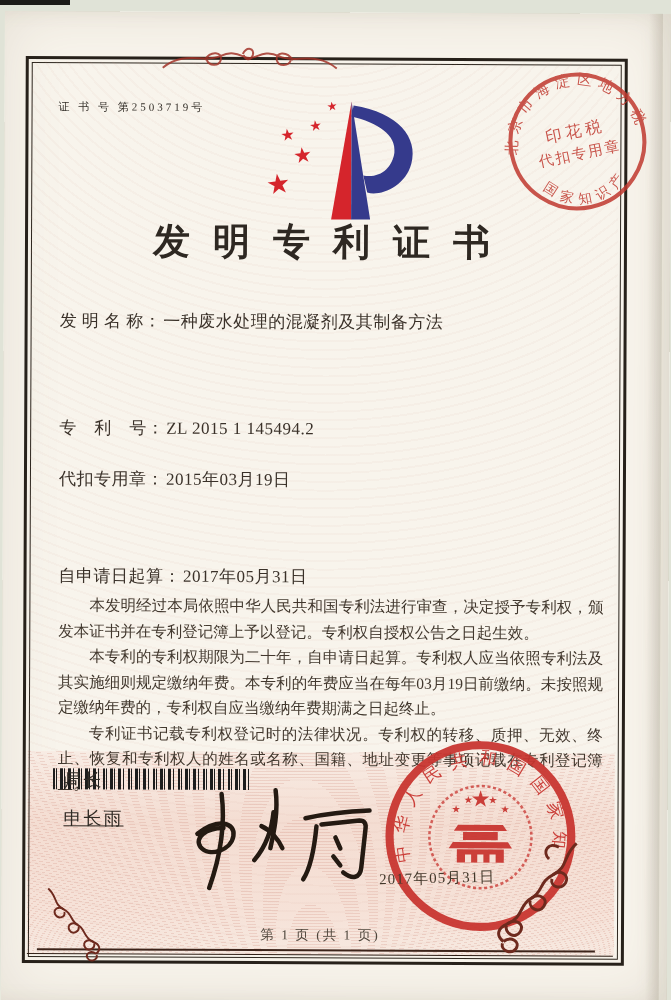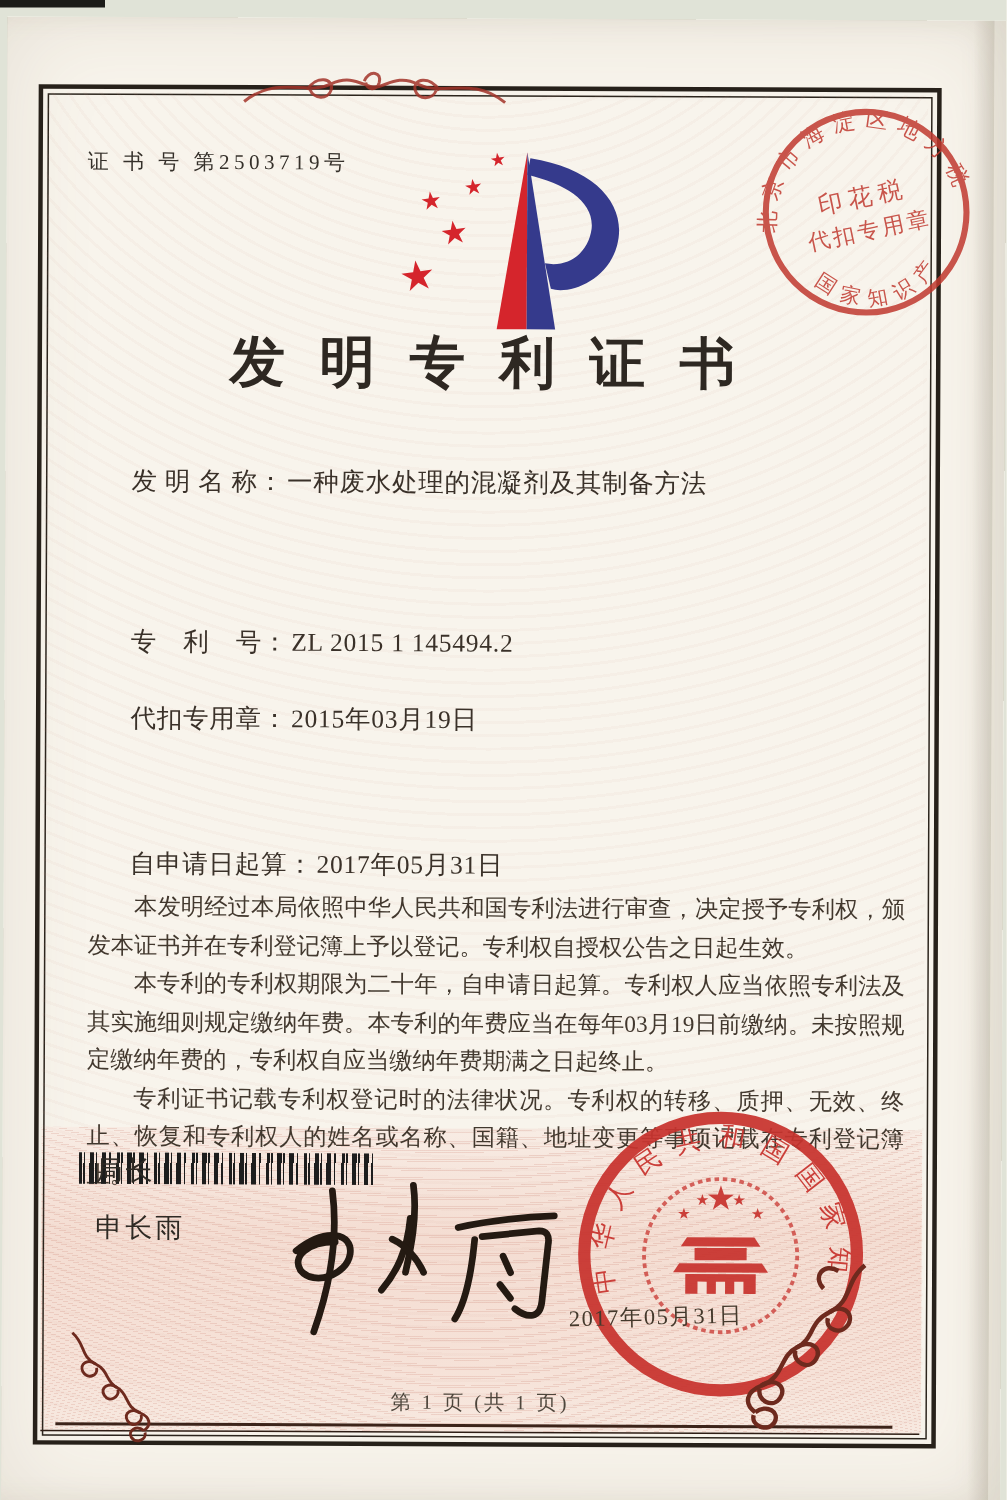--- a/index.html
+++ b/index.html
@@ -22,43 +22,43 @@
   .frame{position:absolute;left:21px;top:45px;width:596px;height:901px;
     border:3.5px solid #27211a;}
   .frame::after{content:'';position:absolute;inset:3px;border:1.5px solid #2c251d;}
   .watermark{position:absolute;left:26px;top:50px;width:588px;height:892px;pointer-events:none;
     background:repeating-radial-gradient(140% 90% at 50% -20%, rgba(205,150,135,.06) 0 2px, transparent 2px 9px);}
   
   .band{position:absolute;left:26px;top:740px;width:587px;height:202px;
     background:linear-gradient(180deg,#f8ece4 0%,#f4ddd2 35%,#f6e2d8 80%,#f7e9e0 100%);}
   .band::before{content:'';position:absolute;inset:0;
     background:repeating-radial-gradient(150% 100% at 50% 135%, rgba(199,120,104,.20) 0 1.2px, transparent 1.2px 6.5px);}
-  .cert-number{position:absolute;left:54px;top:88px;font-size:14px;letter-spacing:3px;color:#35302a;}
+  .cert-number{position:absolute;left:54px;top:88px;font-size:11px;letter-spacing:3px;color:#35302a;}
   .title{position:absolute;left:21px;width:596px;top:205px;text-align:center;
     font-size:37px;font-weight:bold;letter-spacing:23px;padding-left:10px;color:#2e2822;}
   .field{position:absolute;left:56px;font-size:17px;color:#3a3129;white-space:nowrap;letter-spacing:.5px;}
-  .field .flabel{color:#3a3129;margin-left:28px;}
+  .field .flabel{color:#3a3129;}
   .field .fvalue{margin-left:2px;}
   .body-text{position:absolute;left:56px;top:581px;width:545px;font-size:15.5px;
     line-height:25.5px;text-align:justify;color:#42382e;}
   .body-text p{margin:0;text-indent:2em;}
   
   .logo{position:absolute;left:256px;top:83px;width:175px;height:132px;}
   .logo .star{position:absolute;color:#d5252c;line-height:1;transform:rotate(-8deg);}
   
   .barcode{position:absolute;left:51px;top:757px;width:197px;height:21px;
     background:repeating-linear-gradient(90deg,
       #1d1d1d 0 2px,transparent 2px 3px,
       #1d1d1d 3px 4px,transparent 4px 7px,
       #1d1d1d 7px 10px,transparent 10px 11px,
       #1d1d1d 11px 12px,transparent 12px 15px,
       #1d1d1d 15px 18px,transparent 18px 20px,
       #1d1d1d 20px 21px,transparent 21px 25px);}
   .director{position:absolute;left:62px;top:757px;font-size:18px;color:#2f2a24;letter-spacing:2px;}
-  .director .name{display:block;margin-top:14px;}
+  .director .name{display:block;margin-top:14px;text-decoration:underline;}
   .signature{position:absolute;left:168px;top:770px;}
   .seal{position:absolute;left:382px;top:726px;opacity:.93;}
   .seal-date{position:absolute;left:378px;top:855px;width:190px;font-size:15px;
     color:#44392c;letter-spacing:1px;transform:rotate(-1.5deg);z-index:5;}
   .tax-stamp{position:absolute;left:497px;top:52px;opacity:.85;transform:rotate(-12deg);z-index:4;}
   .footer-page{position:absolute;left:21px;width:596px;top:914px;text-align:center;
     font-size:13.5px;letter-spacing:2px;color:#4e463c;}
   .rule-bottom{position:absolute;left:36px;top:937px;width:558px;border-top:2.5px solid #3c241a;}
   .rule-bottom2{position:absolute;left:26px;top:942px;width:586px;border-top:1.5px solid #2e1d14;}
   .orn{position:absolute;}

